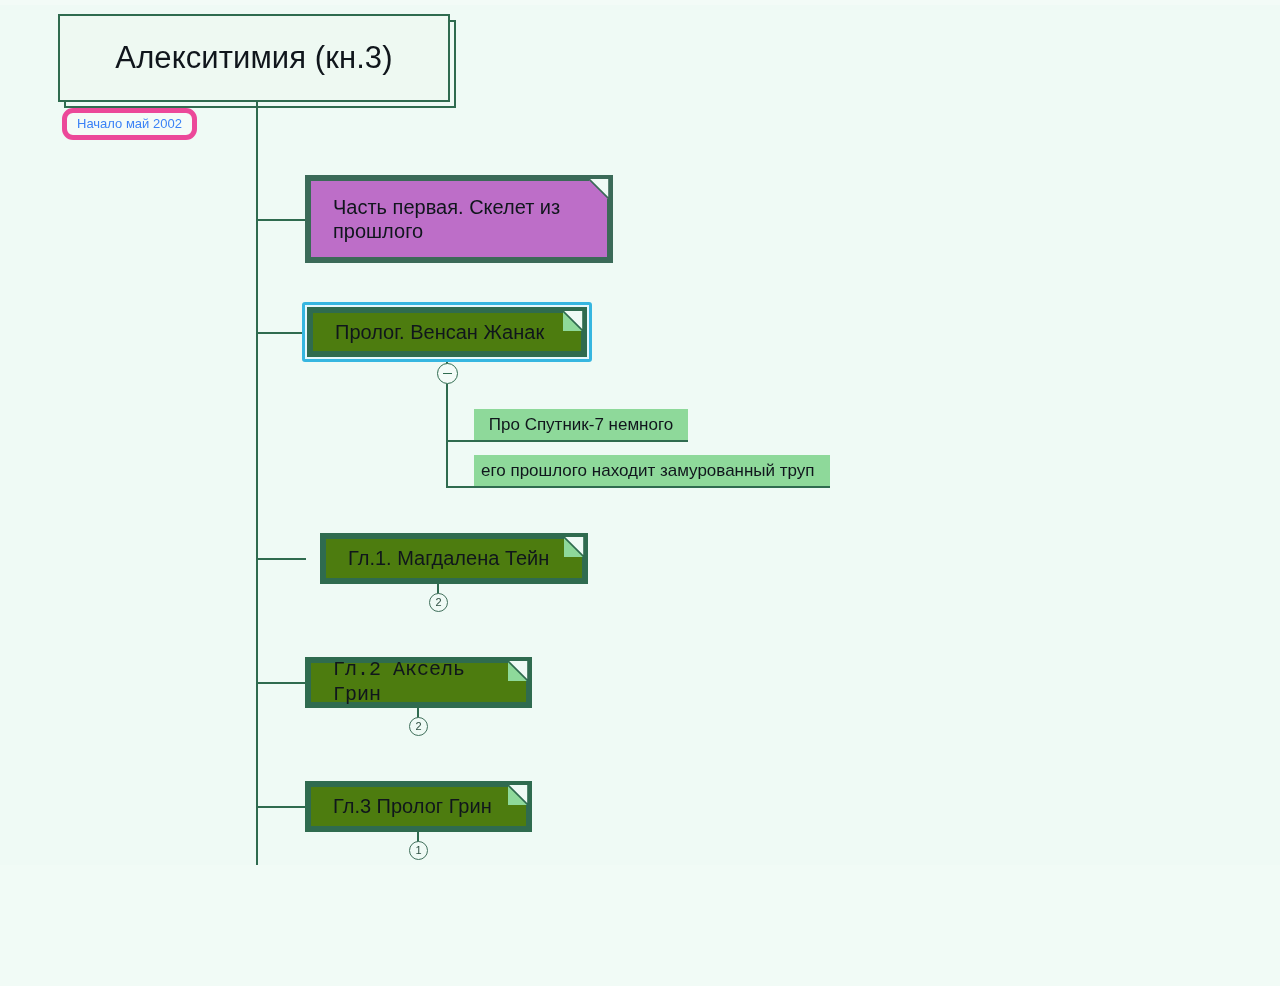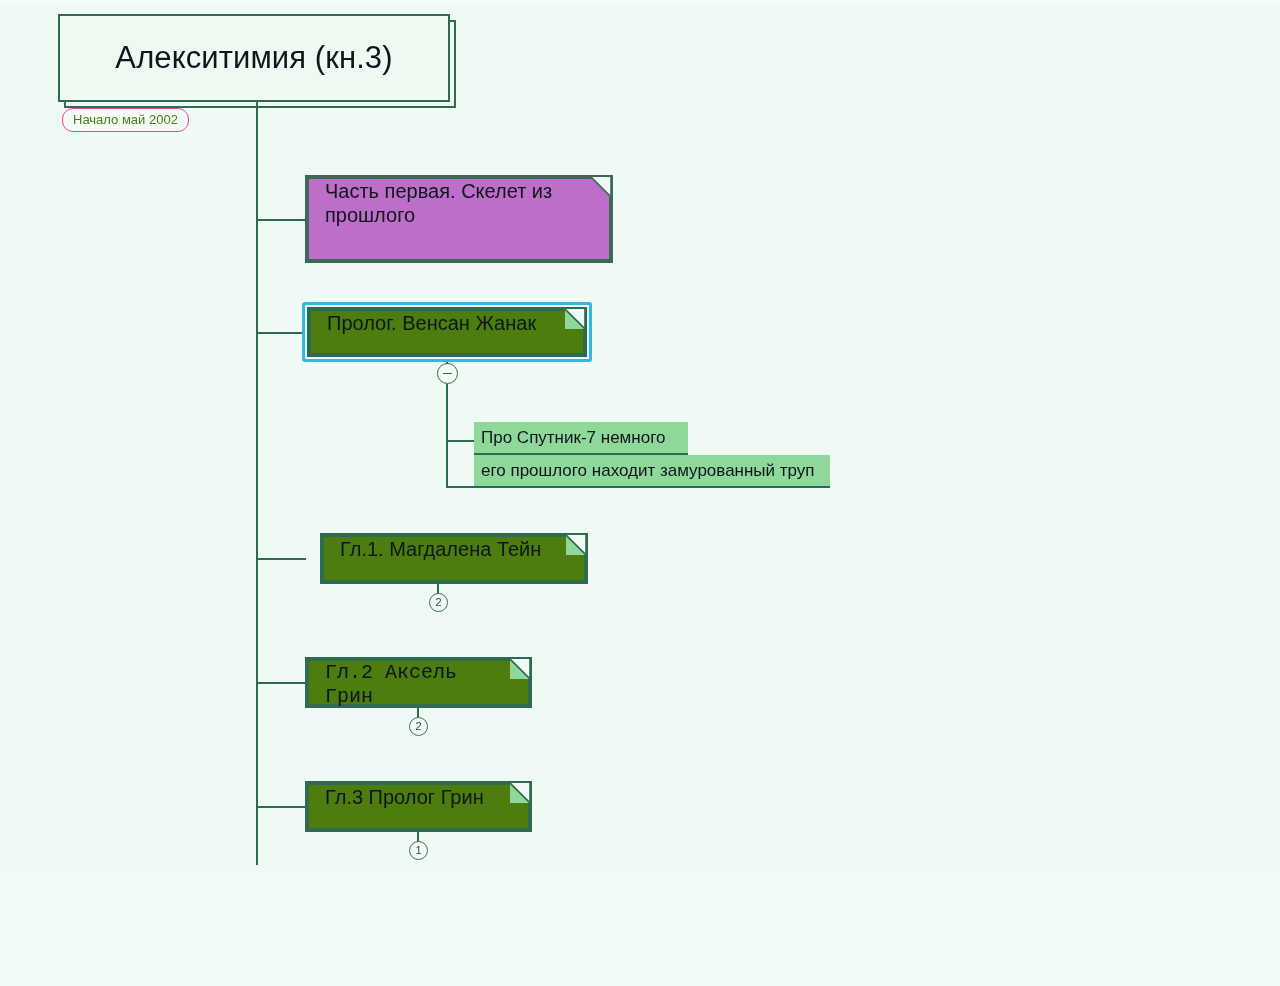--- a/index.html
+++ b/index.html
@@ -55,36 +55,36 @@
     font-size: 31px;
     color: #10161c;
     letter-spacing: .1px;
     white-space: nowrap;
   }
 
   
   .date-pill {
     position: absolute;
     padding: 3px 10px 4px 10px;
-    border: 1px solid #ec4899;
+    border: 5px solid #ec4899;
     border-radius: 11px;
     background: #f4fbf7;
     font-size: 13px;
-    color: #4d7c0f;
+    color: #3b82f6;
     white-space: nowrap;
     line-height: 15px;
   }
 
   
   .node {
     position: absolute;
-    border: 4px solid #14532d;
-    display: flex;
-    align-items: flex-start;
-    padding: 0 16px 0 16px;
+    border: 6px solid #14532d;
+    display: flex;
+    align-items: center;
+    padding: 0 16px 0 22px;
     color: #10161c;
     font-size: 20px;
     line-height: 1.22;
   }
   .node.purple { background: #bd6ec8; border-color: #3b6a58; }
   .node.green  { background: #4d7c0f; border-color: #2f6b4f; }
 
   
   .dogear {
     position: absolute;
@@ -198,21 +198,21 @@
     </span>
   </div>
 
   <div class="line-v" style="left:446px; top:362px; height:6px;"></div>
   <div class="toggle" style="left:437px; top:363px;">
     <span class="minus"></span>
   </div>
   <div class="line-v" style="left:446px; top:384px; height:104px;"></div>
 
   <div class="line-h" style="left:446px; top:440px; width:28px;"></div>
-  <div class="leaf" style="left:474px; top:422px; width:214px; height:33px;">
+  <div class="leaf" style="left:474px; top:409px; width:214px; height:33px;justify-content:center;">
     <span>Про Спутник-7 немного</span>
   </div>
 
   <div class="line-h" style="left:446px; top:486px; width:28px;"></div>
   <div class="leaf" style="left:474px; top:455px; width:356px; height:33px;">
     <span>его прошлого находит замурованный труп</span>
   </div>
 
   <div class="line-h" style="left:256px; top:558px; width:50px;"></div>
 

